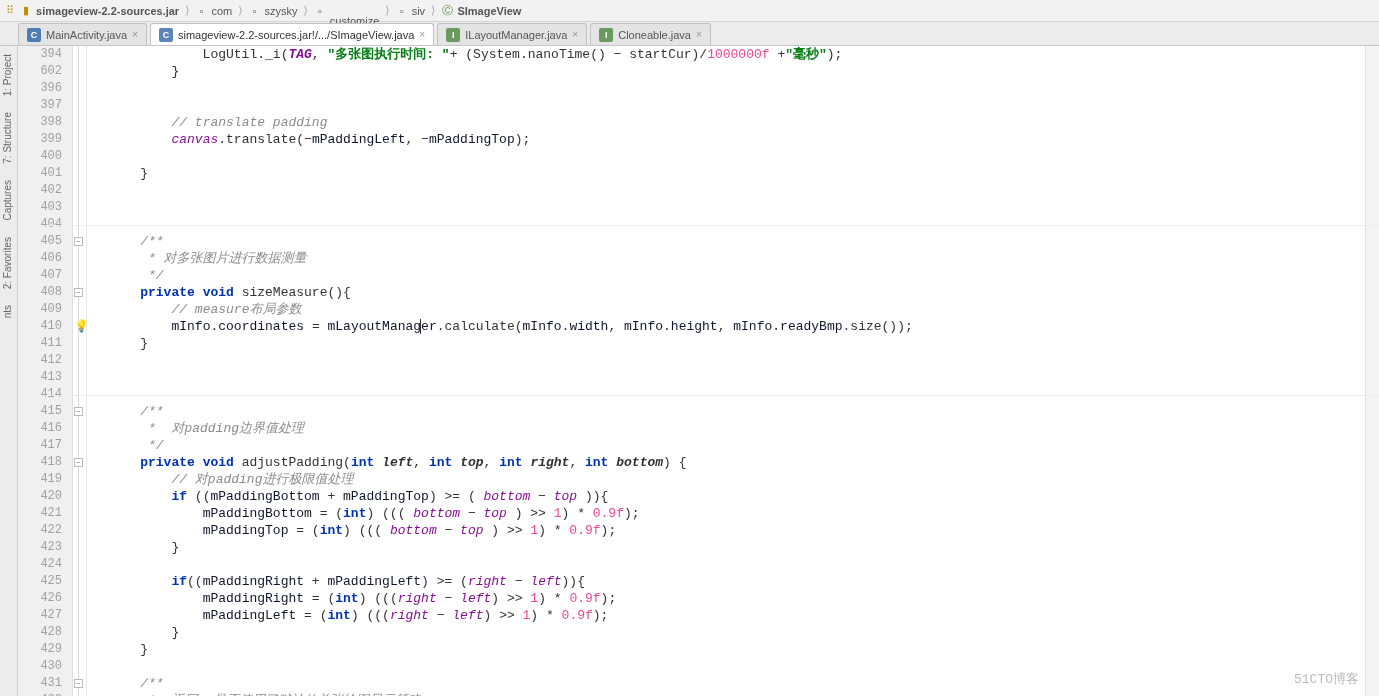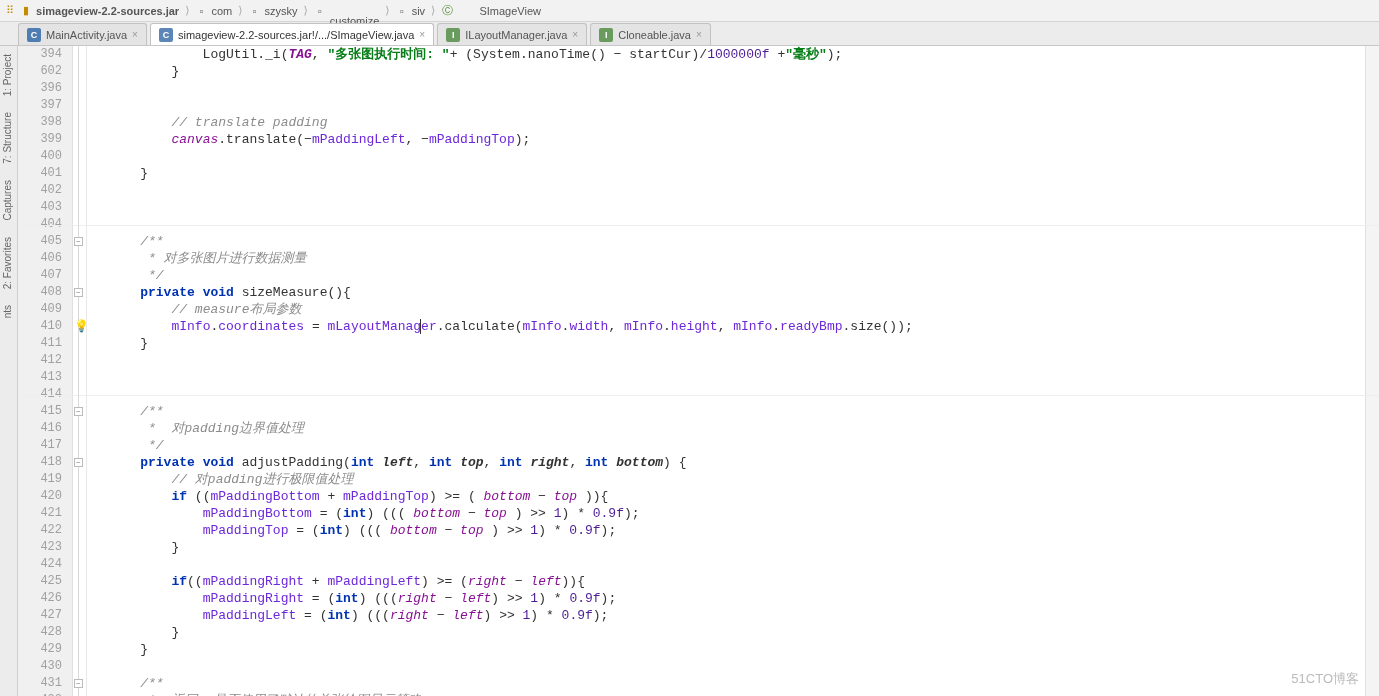--- a/index.html
+++ b/index.html
@@ -138,39 +138,39 @@
   white-space: pre;
   padding-left: 22px;
   color: #333;
   position: relative;
 }
 .code .row { height: 17px; }
 
 .kw { color: #0033b3; font-weight: bold; }
 .ident { color: #871094; font-style: italic; }
 .method { color: #333; }
-.field { color: #6d28d9; font-weight: normal; font-style: normal; }
+.field { color: #0f172a; font-weight: normal; font-style: normal; }
 .staticf { color: #871094; font-style: italic; font-weight: bold;}
 .str { color: #067d17; font-weight: bold; }
-.num { color: #4c1d95; }
+.num { color: #ec4899; }
 .cmt { color: #8c8c8c; font-style: italic; }
 .cmt-doc { color: #8c8c8c; font-style: italic; }
 .paramdecl { color: #333; font-weight: bold; font-style: italic;}
 
 .right-strip {
   width: 14px;
   background: #f4f4f4;
   border-left: 1px solid #e0e0e0;
 }
 .watermark {
   position: absolute;
   right: 20px;
   bottom: 8px;
   color: #bbb;
-  font-family: Liberation Sans, sans-serif;
+  font-family: Liberation Mono, monospace;
   font-size: 13px;
 }
 .cursor-caret { display:inline-block; width:1px; height:15px; background:#333; vertical-align:text-bottom; margin-left:-1px;}
 </style>
 </head>
 <body>
 
 <div class="breadcrumb" id="breadcrumb">
     <span style="color: rgb(194, 142, 0); padding: 0px 2px;">⠿</span>
     <span class="crumb">
@@ -193,21 +193,21 @@
       <span style="font-weight: normal; margin-top: 20px;">customize</span>
     </span>
     <span class="sep">⟩</span>
     <span class="crumb">
       <span class="crumb-icon pkg">▫</span>
       <span style="font-weight: normal;">siv</span>
     </span>
     <span class="sep">⟩</span>
     <span class="crumb">
       <span class="crumb-icon cls">Ⓒ</span>
-      <span style="font-weight: normal; margin-left: 22px;">SImageView</span>
+      <span style="font-weight: bold;">SImageView</span>
     </span>
   </div>
 
 <div class="tabstrip" id="tabstrip">
     <div class="tab">
       <span class="ficon c">C</span>
       <span>MainActivity.java</span>
       <span class="close">×</span>
     </div>
     <div class="tab active">

